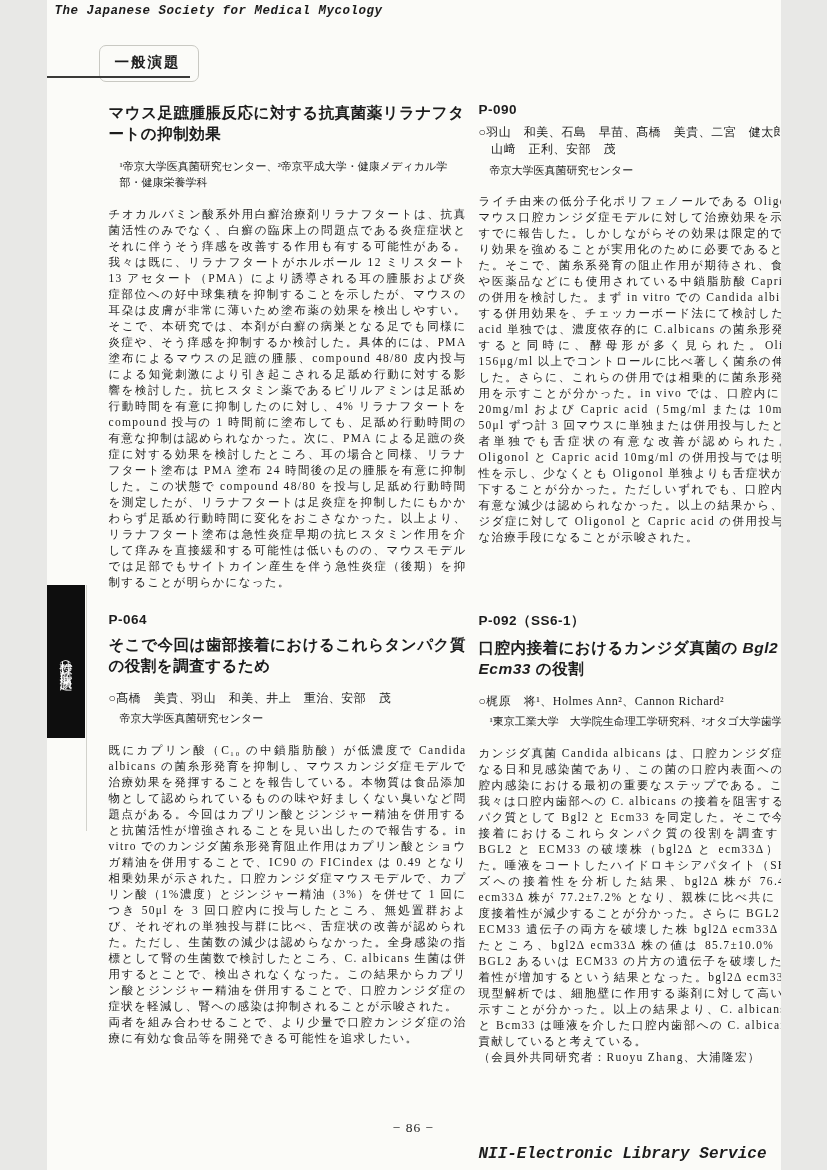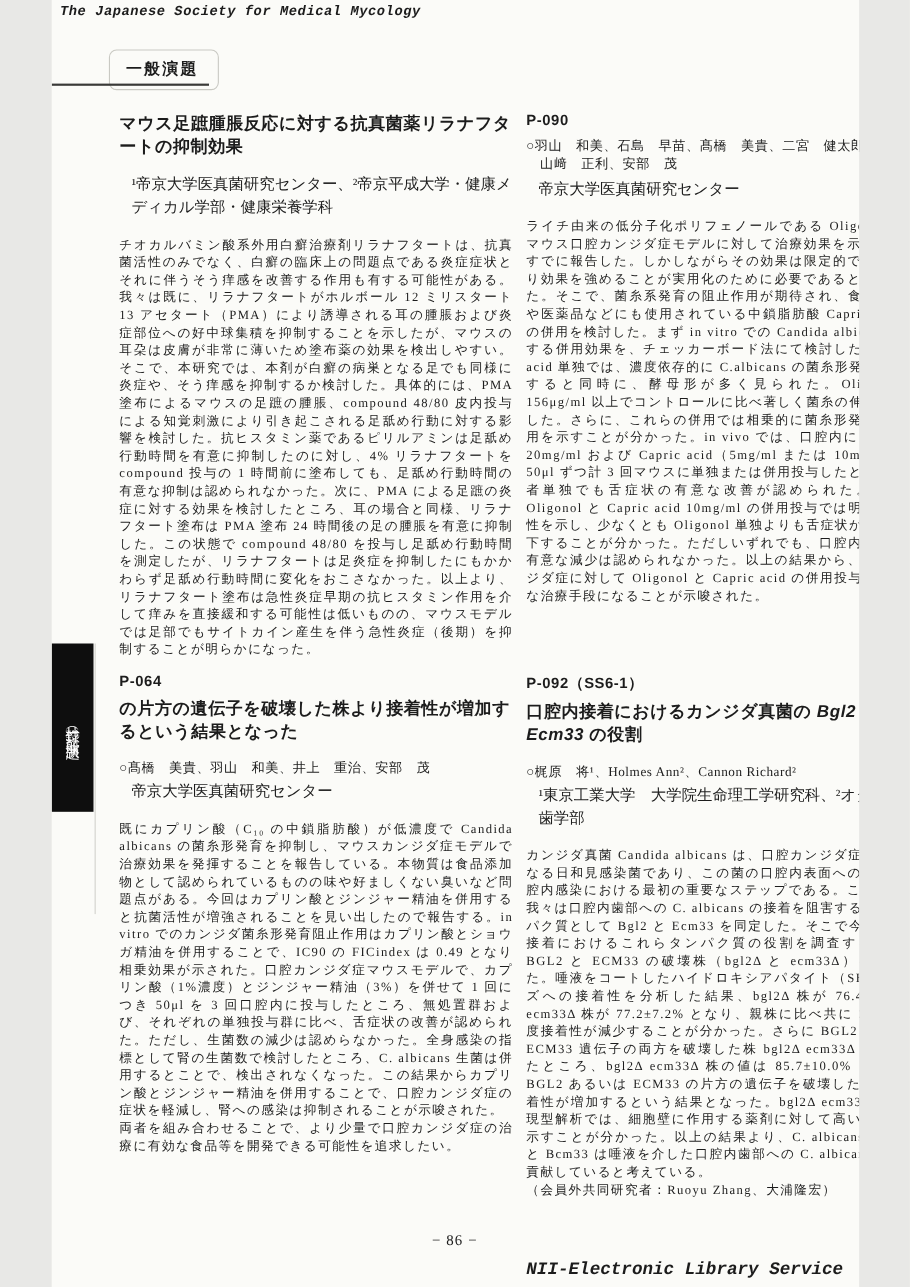--- a/index.html
+++ b/index.html
@@ -87,21 +87,21 @@
   }
   .abs-title i { font-family: "Liberation Sans", sans-serif; }
   .abs-authors {
     font-size: 12px;
     letter-spacing: 0.5px;
     margin-bottom: 3px;
     white-space: pre-line;
     line-height: 1.45;
   }
   .abs-affil {
-    font-size: 14px;
+    font-size: 11px;
     line-height: 1.5;
     padding-left: 11px;
     margin-bottom: 15px;
   }
   .abs-body {
     font-size: 11.5px;
     line-height: 16px;
     letter-spacing: 1.3px;
     text-align: justify;
     white-space: pre-line;
@@ -147,21 +147,21 @@
   <div class="abstract abs-1">
     <div class="abs-id">P-090</div>
     <div class="abs-authors">○羽山　和美、石島　早苗、髙橋　美貴、二宮　健太郎、
 　山﨑　正利、安部　茂</div>
     <div class="abs-affil">帝京大学医真菌研究センター</div>
     <div class="abs-body">ライチ由来の低分子化ポリフェノールである Oligonol が、マウス口腔カンジダ症モデルに対して治療効果を示すことをすでに報告した。しかしながらその効果は限定的であり、より効果を強めることが実用化のために必要であると考えられた。そこで、菌糸系発育の阻止作用が期待され、食品添加物や医薬品などにも使用されている中鎖脂肪酸 Capric acid との併用を検討した。まず in vitro での Candida albicans に対する併用効果を、チェッカーボード法にて検討した。Capric acid 単独では、濃度依存的に C.albicans の菌糸形発育を阻止すると同時に、酵母形が多く見られた。Oligonol は 156μg/ml 以上でコントロールに比べ著しく菌糸の伸長を阻害した。さらに、これらの併用では相乗的に菌糸形発育阻害作用を示すことが分かった。in vivo では、口腔内に Oligonol 20mg/ml および Capric acid（5mg/ml または 10mg/ml）を 50μl ずつ計 3 回マウスに単独または併用投与したところ、両者単独でも舌症状の有意な改善が認められた。また、Oligonol と Capric acid 10mg/ml の併用投与では明確な有効性を示し、少なくとも Oligonol 単独よりも舌症状が有意に低下することが分かった。ただしいずれでも、口腔内生菌数の有意な減少は認められなかった。以上の結果から、口腔カンジダ症に対して Oligonol と Capric acid の併用投与が、新たな治療手段になることが示唆された。</div>
   </div>
 
   <div class="abstract abs-2">
     <div class="abs-id">P-064</div>
-    <div class="abs-title">の片方の遺伝子を破壊した株より接着性が増加するという結果となった</div>
+    <div class="abs-title">そこで今回は歯部接着におけるこれらタンパク質の役割を調査するため</div>
     <div class="abs-authors">○髙橋　美貴、羽山　和美、井上　重治、安部　茂</div>
     <div class="abs-affil">帝京大学医真菌研究センター</div>
     <div class="abs-body">既にカプリン酸（C₁₀ の中鎖脂肪酸）が低濃度で Candida albicans の菌糸形発育を抑制し、マウスカンジダ症モデルで治療効果を発揮することを報告している。本物質は食品添加物として認められているものの味や好ましくない臭いなど問題点がある。今回はカプリン酸とジンジャー精油を併用すると抗菌活性が増強されることを見い出したので報告する。in vitro でのカンジダ菌糸形発育阻止作用はカプリン酸とショウガ精油を併用することで、IC90 の FICindex は 0.49 となり相乗効果が示された。口腔カンジダ症マウスモデルで、カプリン酸（1%濃度）とジンジャー精油（3%）を併せて 1 回につき 50μl を 3 回口腔内に投与したところ、無処置群および、それぞれの単独投与群に比べ、舌症状の改善が認められた。ただし、生菌数の減少は認めらなかった。全身感染の指標として腎の生菌数で検討したところ、C. albicans 生菌は併用するとことで、検出されなくなった。この結果からカプリン酸とジンジャー精油を併用することで、口腔カンジダ症の症状を軽減し、腎への感染は抑制されることが示唆された。
 両者を組み合わせることで、より少量で口腔カンジダ症の治療に有効な食品等を開発できる可能性を追求したい。</div>
   </div>
 
   <div class="abstract abs-3">
     <div class="abs-id">P-092（SS6-1）</div>
     <div class="abs-title">
       <span>口腔内接着におけるカンジダ真菌の </span><i>Bgl2</i><span> と </span><i>Ecm33</i><span> の役割</span>

